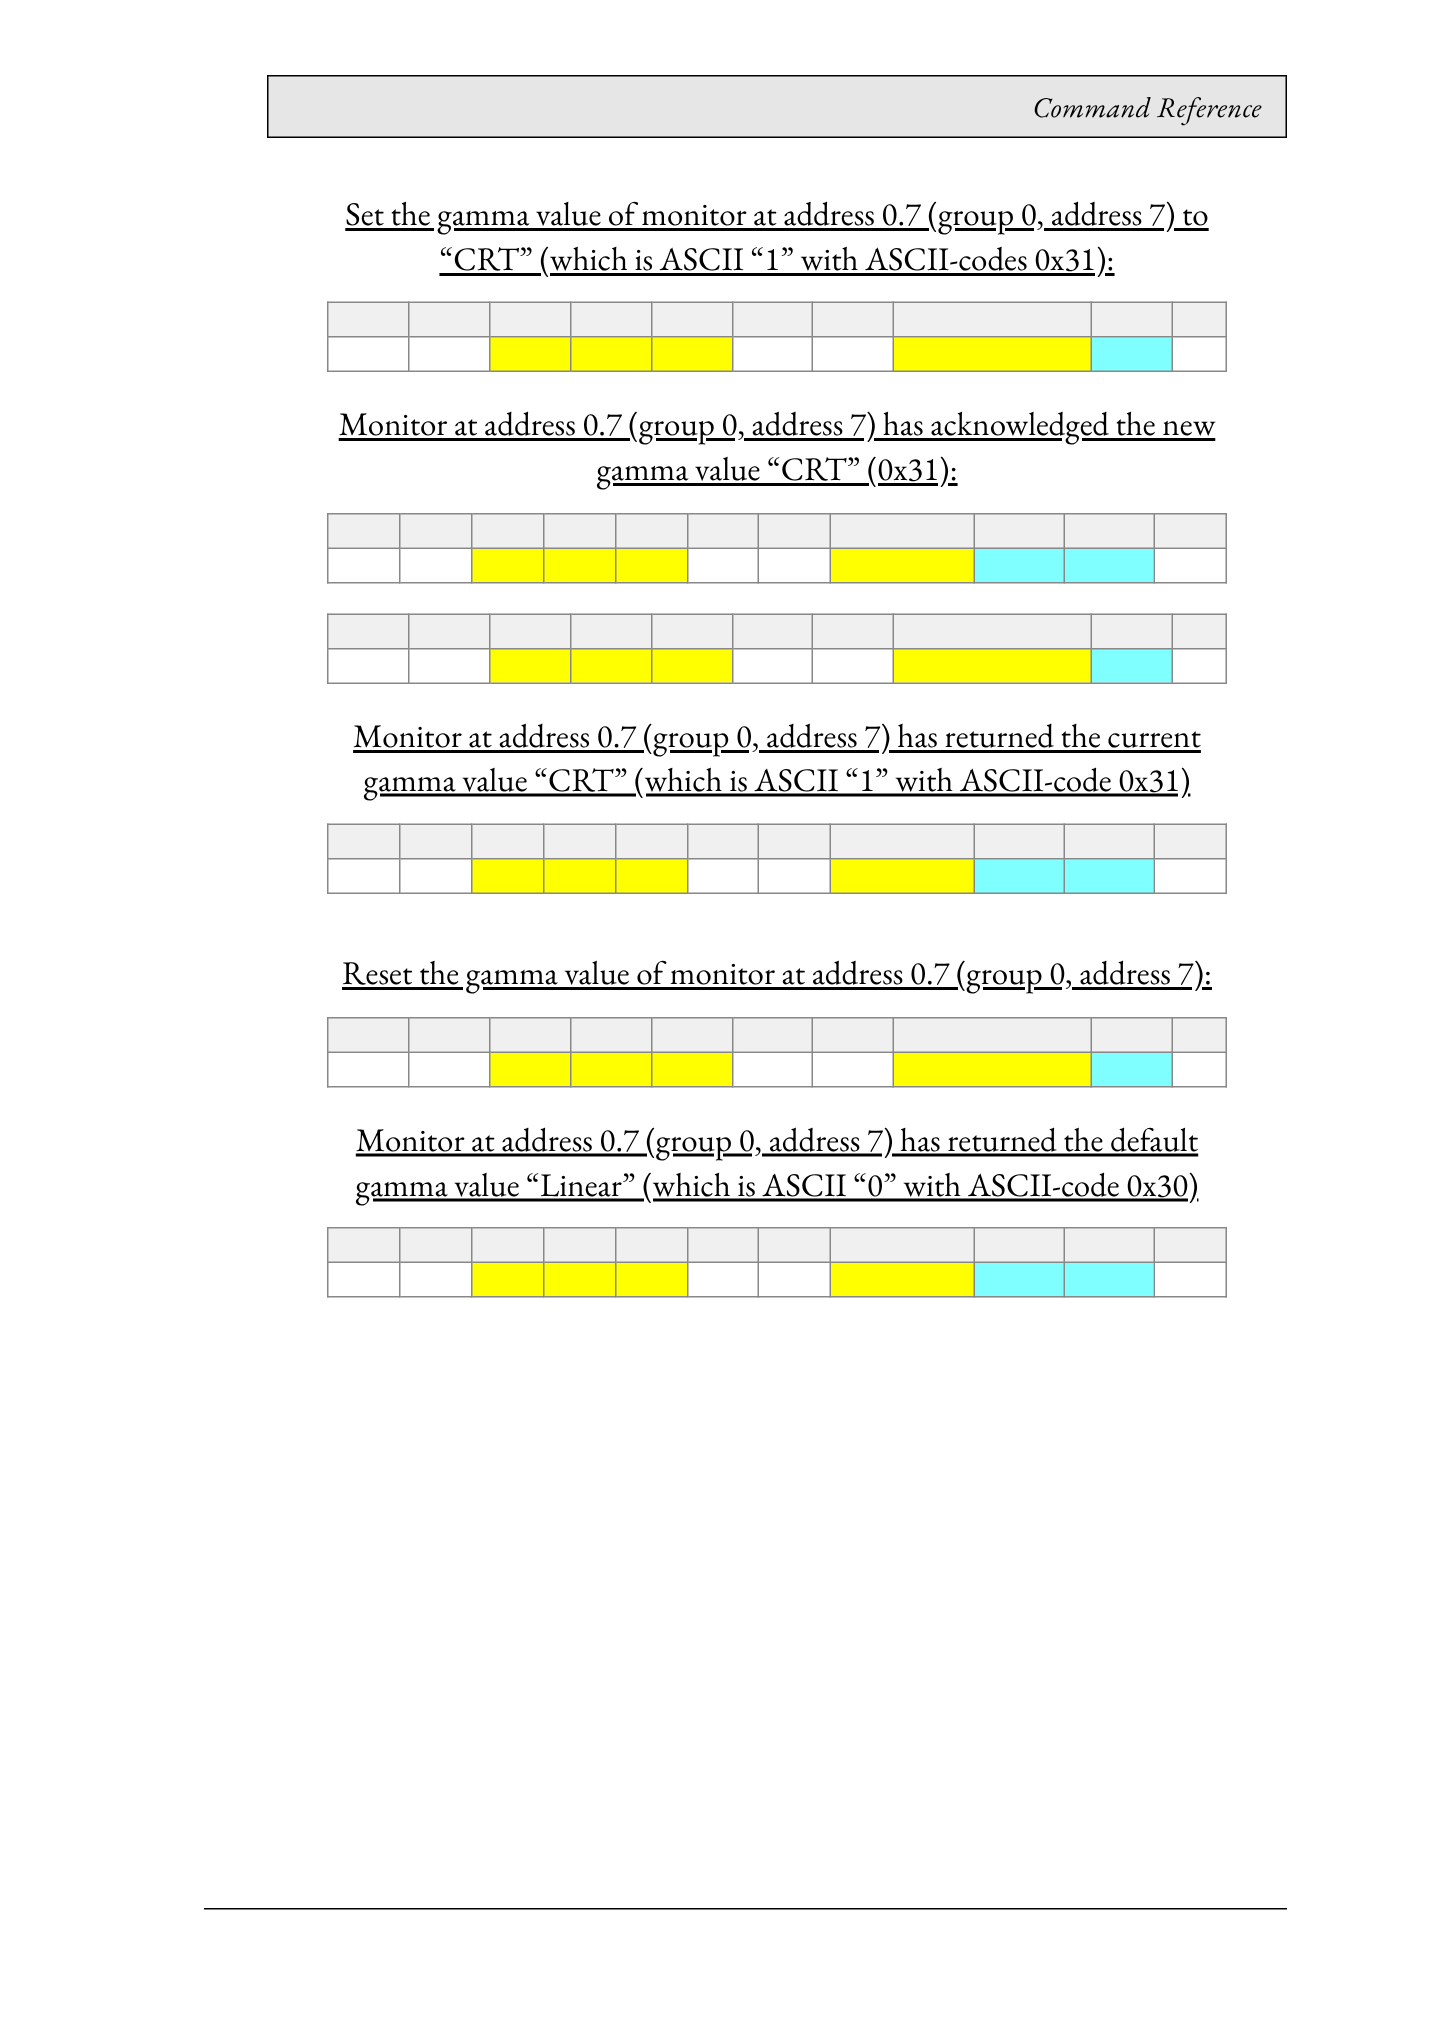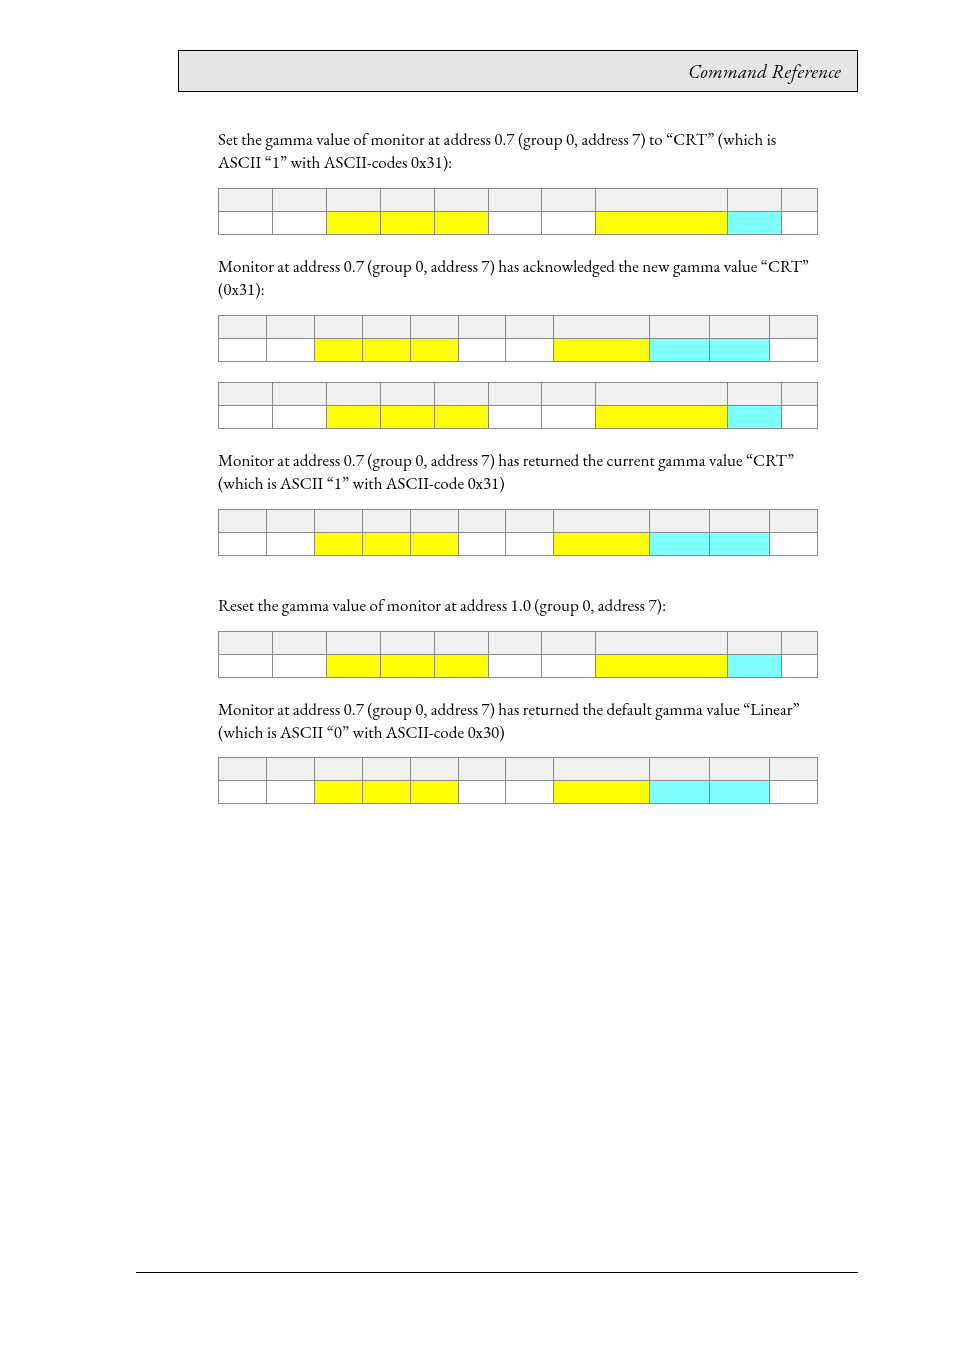--- a/index.html
+++ b/index.html
@@ -8,20 +8,21 @@
     background: #fff;
     font-family: "Adobe Garamond Pro", "EB Garamond", "Garamond", "Times New Roman", serif;
     color: #000;
   }
   .page {
     width: 954px;
     height: 1351px;
     position: relative;
     box-sizing: border-box;
     padding: 0;
+    text-align: center;
   }
   .header-bar {
     position: absolute;
     left: 178px;
     right: 96px;
     top: 50px;
     height: 42px;
     background: #e6e6e6;
     border: 1px solid #000;
     box-sizing: border-box;
@@ -35,23 +36,24 @@
     font-size: 19px;
     letter-spacing: 0.2px;
   }
   .content {
     position: absolute;
     left: 218px;
     right: 136px;
     top: 128px;
   }
   .para {
-    font-size: 17px;
+    font-size: 22px;
     line-height: 1.35;
     margin: 0 0 14px 0;
+    text-decoration: underline;
   }
   .section-gap {
     margin-top: 38px;
   }
   table.cmd {
     border-collapse: collapse;
     width: 100%;
     table-layout: fixed;
     font-size: 12px;
     margin-bottom: 20px;
@@ -259,21 +261,21 @@
             <td class="c-yellow">&nbsp;</td>
             <td class="c-white">&nbsp;</td>
             <td class="c-white">&nbsp;</td>
             <td class="c-yellow">&nbsp;</td>
             <td class="c-cyan">&nbsp;</td>
             <td class="c-cyan">&nbsp;</td>
             <td class="c-white">&nbsp;</td>
           </tr>
         </tbody>
       </table>
-      <p class="para section-gap">Reset the gamma value of monitor  at address 1.0 (group 0, address 7):</p>
+      <p class="para section-gap">Reset the gamma value of monitor  at address 0.7 (group 0, address 7):</p>
       <table class="cmd">
         <colgroup>
           <col style="width: 9%;">
           <col style="width: 9%;">
           <col style="width: 9%;">
           <col style="width: 9%;">
           <col style="width: 9%;">
           <col style="width: 9%;">
           <col style="width: 9%;">
           <col style="width: 22%;">

